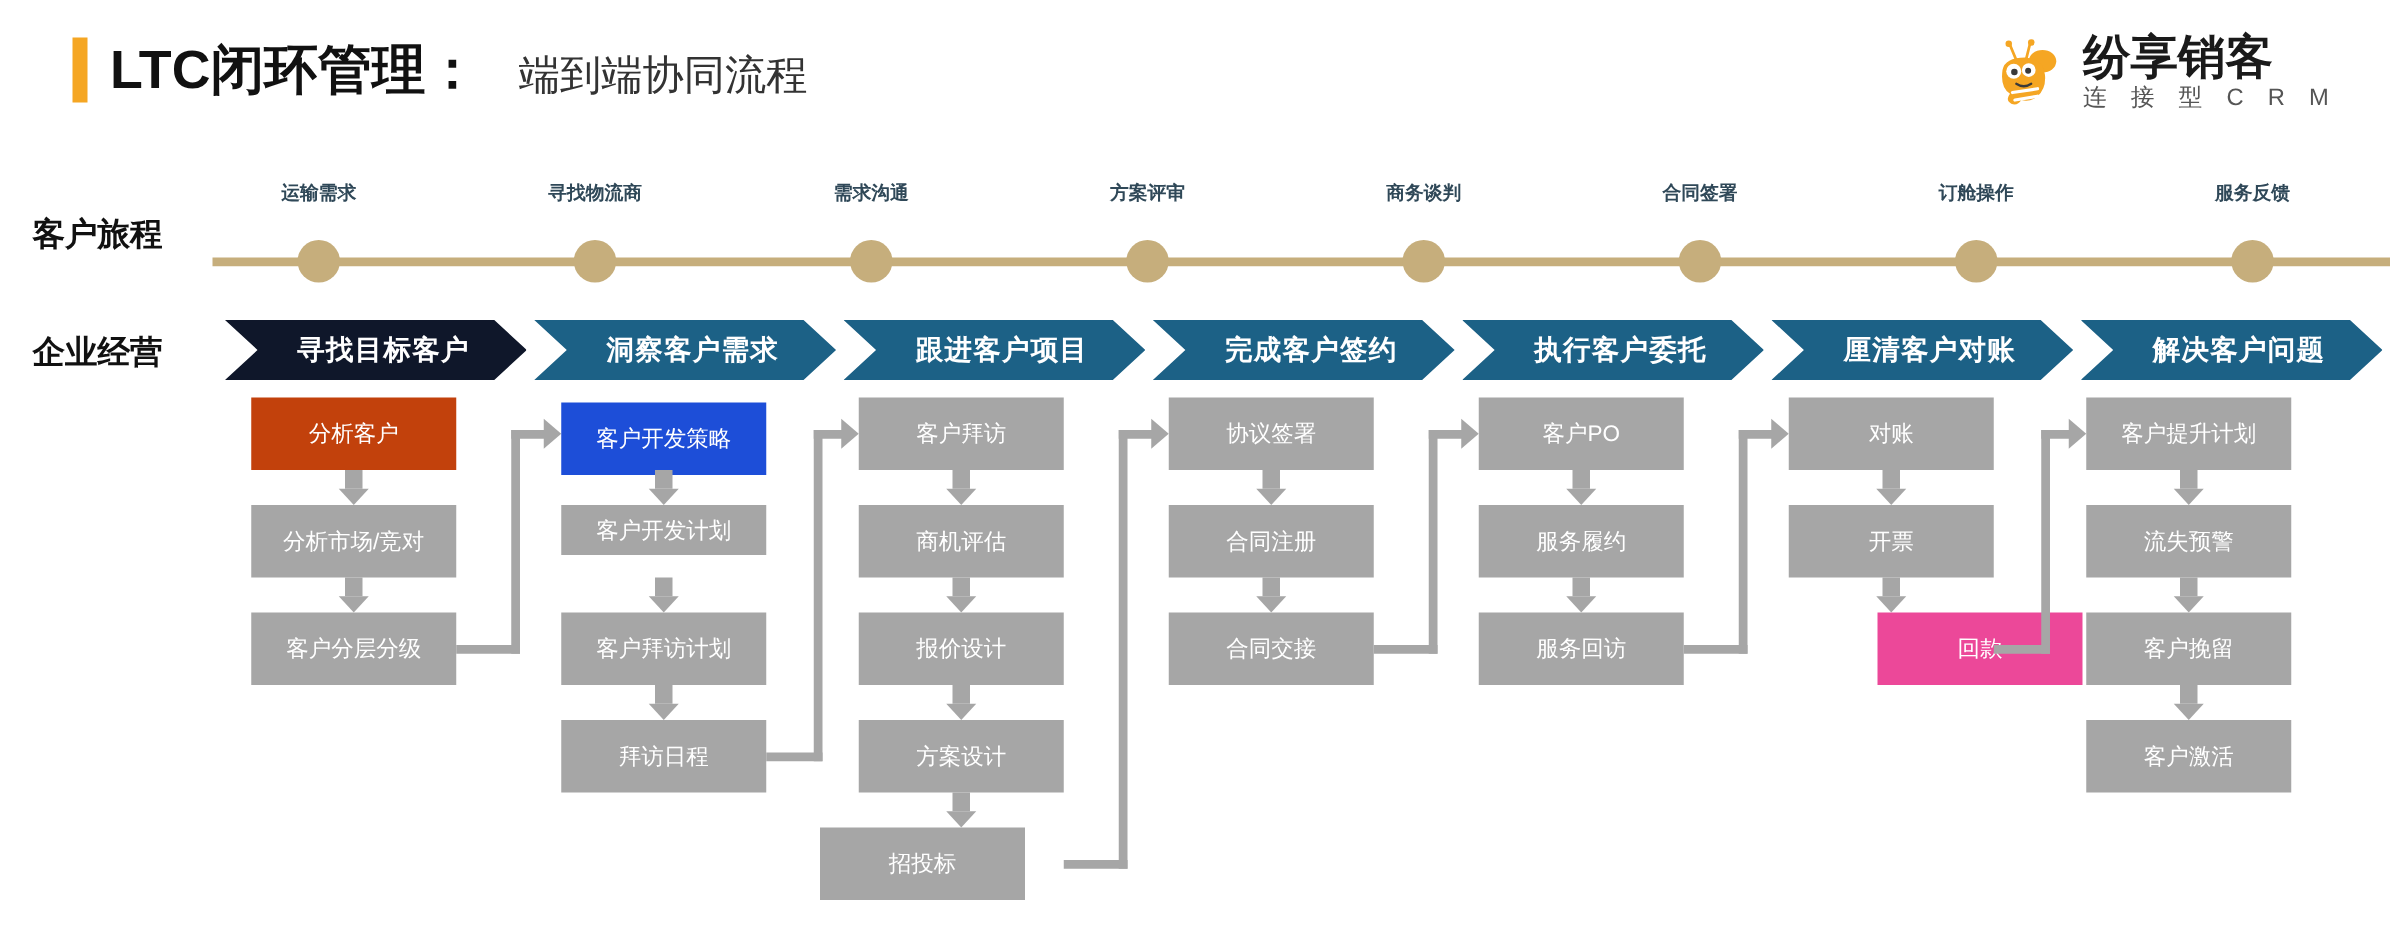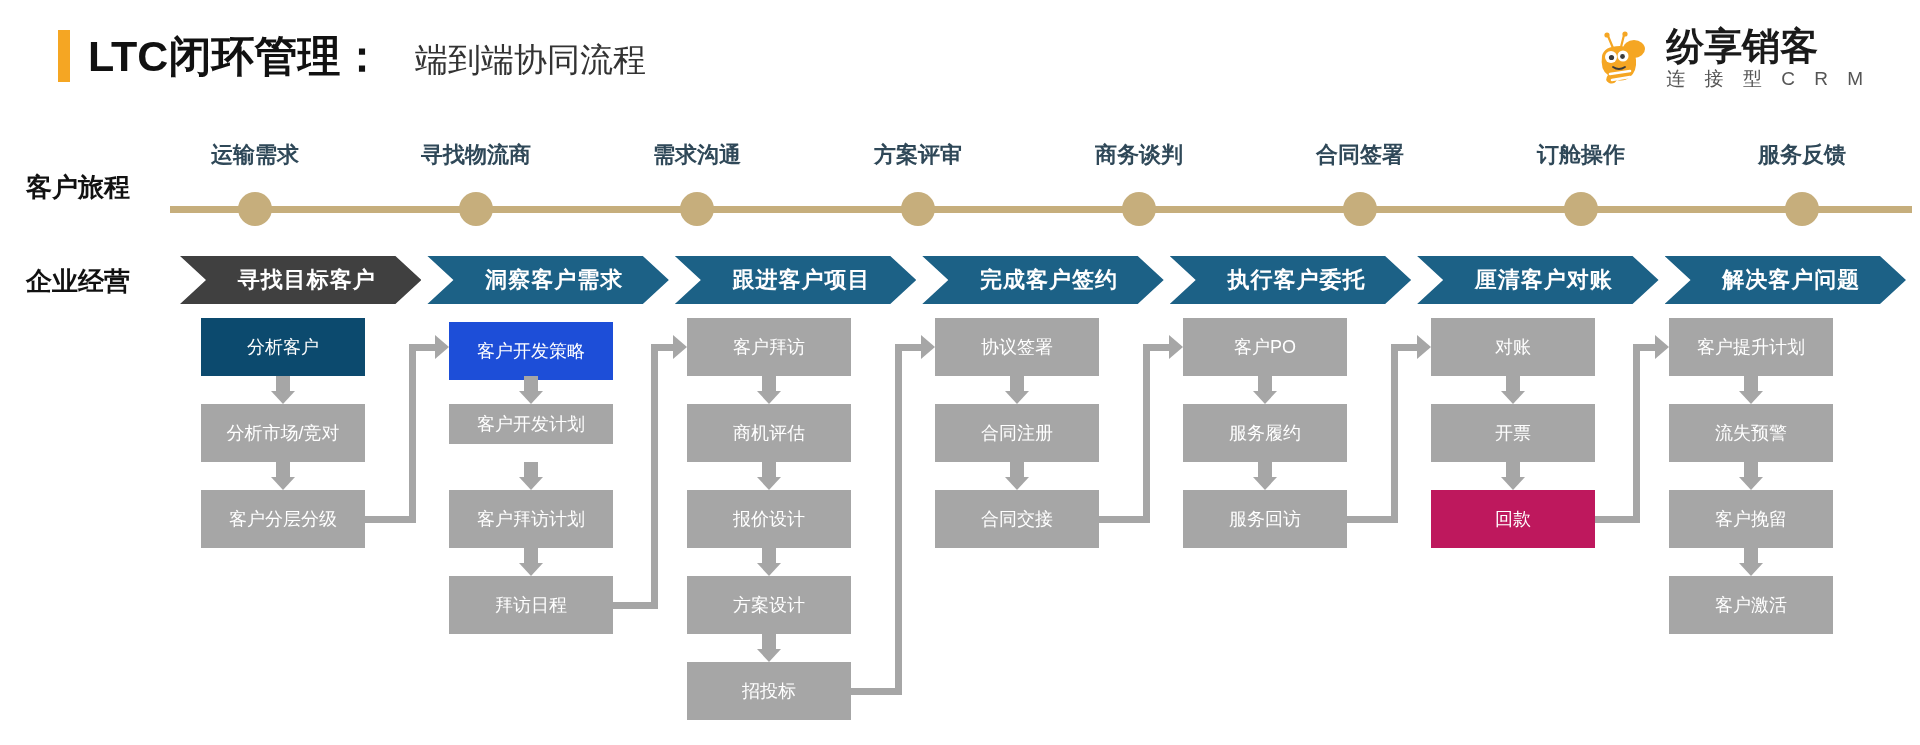--- a/index.html
+++ b/index.html
@@ -97,21 +97,21 @@
     background: #C6AE7C;
   }
   .journey-stage {
     position: absolute;
     top: 0;
     width: 200px;
     margin-left: -100px;
     text-align: center;
   }
   .journey-label {
-    font-size: 22px;
+    font-size: 15px;
     font-weight: bold;
     color: #2F4858;
     white-space: nowrap;
     line-height: 30px;
   }
   .journey-dot {
     position: absolute;
     left: 50%;
     top: 52px;
     margin-left: -17px;
@@ -254,21 +254,21 @@
         <div class="journey-dot"></div>
       </div>
       <div class="journey-stage" style="left: 1802px;">
         <div class="journey-label">服务反馈</div>
         <div class="journey-dot"></div>
       </div>
     </div>
 </div>
 
 <div id="chevrons">
-    <div class="chevron" style="left: 0px; width: 241.429px; background: #404040; clip-path: polygon(0px 0px, calc(100% - 26px) 0px, 100% 50%, calc(100% - 26px) 100%, 0px 100%, 26px 50%);">
+    <div class="chevron" style="left: 0px; width: 241.429px; background: #0f172a; clip-path: polygon(0px 0px, calc(100% - 26px) 0px, 100% 50%, calc(100% - 26px) 100%, 0px 100%, 26px 50%);">
       <span class="chevron-text">寻找目标客户</span>
     </div>
     <div class="chevron" style="left: 247.429px; width: 241.429px; background: rgb(28, 97, 134); clip-path: polygon(0px 0px, calc(100% - 26px) 0px, 100% 50%, calc(100% - 26px) 100%, 0px 100%, 26px 50%);">
       <span class="chevron-text">洞察客户需求</span>
     </div>
     <div class="chevron" style="left: 494.857px; width: 241.429px; background: rgb(28, 97, 134); clip-path: polygon(0px 0px, calc(100% - 26px) 0px, 100% 50%, calc(100% - 26px) 100%, 0px 100%, 26px 50%);">
       <span class="chevron-text">跟进客户项目</span>
     </div>
     <div class="chevron" style="left: 742.286px; width: 241.429px; background: rgb(28, 97, 134); clip-path: polygon(0px 0px, calc(100% - 26px) 0px, 100% 50%, calc(100% - 26px) 100%, 0px 100%, 26px 50%);">
       <span class="chevron-text">完成客户签约</span>
@@ -278,21 +278,21 @@
     </div>
     <div class="chevron" style="left: 1237.14px; width: 241.429px; background: rgb(28, 97, 134); clip-path: polygon(0px 0px, calc(100% - 26px) 0px, 100% 50%, calc(100% - 26px) 100%, 0px 100%, 26px 50%);">
       <span class="chevron-text">厘清客户对账</span>
     </div>
     <div class="chevron" style="left: 1484.57px; width: 241.429px; background: rgb(28, 97, 134); clip-path: polygon(0px 0px, calc(100% - 26px) 0px, 100% 50%, calc(100% - 26px) 100%, 0px 100%, 26px 50%);">
       <span class="chevron-text">解决客户问题</span>
     </div>
   </div>
 
 <div id="flow">
-    <div class="flow-box" style="left: 201px; top: 0px; height: 58px; background: #0c4a6e;">分析客户</div>
+    <div class="flow-box" style="left: 201px; top: 0px; height: 58px; background: #c2410c;">分析客户</div>
     <div class="arrow-down" style="left: 276px; top: 58px; height: 15px; background: rgb(166, 166, 166);"></div>
     <div class="arrow-head-down" style="left: 271px; top: 73px; border-top-color: rgb(166, 166, 166);"></div>
     <div class="flow-box" style="left: 201px; top: 86px; height: 58px; background: rgb(166, 166, 166);">分析市场/竞对</div>
     <div class="arrow-down" style="left: 276px; top: 144px; height: 15px; background: rgb(166, 166, 166);"></div>
     <div class="arrow-head-down" style="left: 271px; top: 159px; border-top-color: rgb(166, 166, 166);"></div>
     <div class="flow-box" style="left: 201px; top: 172px; height: 58px; background: rgb(166, 166, 166);">客户分层分级</div>
     <div class="conn-seg" style="left: 365px; top: 197.5px; width: 51px; height: 7px; background: rgb(166, 166, 166);"></div>
     <div class="conn-seg" style="left: 409px; top: 25.5px; width: 7px; height: 179px; background: rgb(166, 166, 166);"></div>
     <div class="conn-seg" style="left: 409px; top: 25.5px; width: 27px; height: 7px; background: rgb(166, 166, 166);"></div>
     <div class="arrow-head-right" style="left: 435px; top: 17px; border-left-color: rgb(166, 166, 166);"></div>
@@ -315,21 +315,21 @@
     <div class="arrow-head-down" style="left: 757px; top: 73px; border-top-color: rgb(166, 166, 166);"></div>
     <div class="flow-box" style="left: 687px; top: 86px; height: 58px; background: rgb(166, 166, 166);">商机评估</div>
     <div class="arrow-down" style="left: 762px; top: 144px; height: 15px; background: rgb(166, 166, 166);"></div>
     <div class="arrow-head-down" style="left: 757px; top: 159px; border-top-color: rgb(166, 166, 166);"></div>
     <div class="flow-box" style="left: 687px; top: 172px; height: 58px; background: rgb(166, 166, 166);">报价设计</div>
     <div class="arrow-down" style="left: 762px; top: 230px; height: 15px; background: rgb(166, 166, 166);"></div>
     <div class="arrow-head-down" style="left: 757px; top: 245px; border-top-color: rgb(166, 166, 166);"></div>
     <div class="flow-box" style="left: 687px; top: 258px; height: 58px; background: rgb(166, 166, 166);">方案设计</div>
     <div class="arrow-down" style="left: 762px; top: 316px; height: 15px; background: rgb(166, 166, 166);"></div>
     <div class="arrow-head-down" style="left: 757px; top: 331px; border-top-color: rgb(166, 166, 166);"></div>
-    <div class="flow-box" style="left: 687px; top: 344px; height: 58px; background: rgb(166, 166, 166);">招投标</div>
+    <div class="flow-box" style="left: 656px; top: 344px; height: 58px; background: rgb(166, 166, 166);">招投标</div>
     <div class="conn-seg" style="left: 851px; top: 369.5px; width: 51px; height: 7px; background: rgb(166, 166, 166);"></div>
     <div class="conn-seg" style="left: 895px; top: 25.5px; width: 7px; height: 351px; background: rgb(166, 166, 166);"></div>
     <div class="conn-seg" style="left: 895px; top: 25.5px; width: 27px; height: 7px; background: rgb(166, 166, 166);"></div>
     <div class="arrow-head-right" style="left: 921px; top: 17px; border-left-color: rgb(166, 166, 166);"></div>
     <div class="flow-box" style="left: 935px; top: 0px; height: 58px; background: rgb(166, 166, 166);">协议签署</div>
     <div class="arrow-down" style="left: 1010px; top: 58px; height: 15px; background: rgb(166, 166, 166);"></div>
     <div class="arrow-head-down" style="left: 1005px; top: 73px; border-top-color: rgb(166, 166, 166);"></div>
     <div class="flow-box" style="left: 935px; top: 86px; height: 58px; background: rgb(166, 166, 166);">合同注册</div>
     <div class="arrow-down" style="left: 1010px; top: 144px; height: 15px; background: rgb(166, 166, 166);"></div>
     <div class="arrow-head-down" style="left: 1005px; top: 159px; border-top-color: rgb(166, 166, 166);"></div>
@@ -348,21 +348,21 @@
     <div class="conn-seg" style="left: 1347px; top: 197.5px; width: 51px; height: 7px; background: rgb(166, 166, 166);"></div>
     <div class="conn-seg" style="left: 1391px; top: 25.5px; width: 7px; height: 179px; background: rgb(166, 166, 166);"></div>
     <div class="conn-seg" style="left: 1391px; top: 25.5px; width: 27px; height: 7px; background: rgb(166, 166, 166);"></div>
     <div class="arrow-head-right" style="left: 1417px; top: 17px; border-left-color: rgb(166, 166, 166);"></div>
     <div class="flow-box" style="left: 1431px; top: 0px; height: 58px; background: rgb(166, 166, 166);">对账</div>
     <div class="arrow-down" style="left: 1506px; top: 58px; height: 15px; background: rgb(166, 166, 166);"></div>
     <div class="arrow-head-down" style="left: 1501px; top: 73px; border-top-color: rgb(166, 166, 166);"></div>
     <div class="flow-box" style="left: 1431px; top: 86px; height: 58px; background: rgb(166, 166, 166);">开票</div>
     <div class="arrow-down" style="left: 1506px; top: 144px; height: 15px; background: rgb(166, 166, 166);"></div>
     <div class="arrow-head-down" style="left: 1501px; top: 159px; border-top-color: rgb(166, 166, 166);"></div>
-    <div class="flow-box" style="left: 1431px; top: 172px; height: 58px; background: #be185d;">回款</div>
+    <div class="flow-box" style="left: 1502px; top: 172px; height: 58px; background: #ec4899;">回款</div>
     <div class="conn-seg" style="left: 1595px; top: 197.5px; width: 45px; height: 7px; background: rgb(166, 166, 166);"></div>
     <div class="conn-seg" style="left: 1633px; top: 25.5px; width: 7px; height: 179px; background: rgb(166, 166, 166);"></div>
     <div class="conn-seg" style="left: 1633px; top: 25.5px; width: 23px; height: 7px; background: rgb(166, 166, 166);"></div>
     <div class="arrow-head-right" style="left: 1655px; top: 17px; border-left-color: rgb(166, 166, 166);"></div>
     <div class="flow-box" style="left: 1669px; top: 0px; height: 58px; background: rgb(166, 166, 166);">客户提升计划</div>
     <div class="arrow-down" style="left: 1744px; top: 58px; height: 15px; background: rgb(166, 166, 166);"></div>
     <div class="arrow-head-down" style="left: 1739px; top: 73px; border-top-color: rgb(166, 166, 166);"></div>
     <div class="flow-box" style="left: 1669px; top: 86px; height: 58px; background: rgb(166, 166, 166);">流失预警</div>
     <div class="arrow-down" style="left: 1744px; top: 144px; height: 15px; background: rgb(166, 166, 166);"></div>
     <div class="arrow-head-down" style="left: 1739px; top: 159px; border-top-color: rgb(166, 166, 166);"></div>

